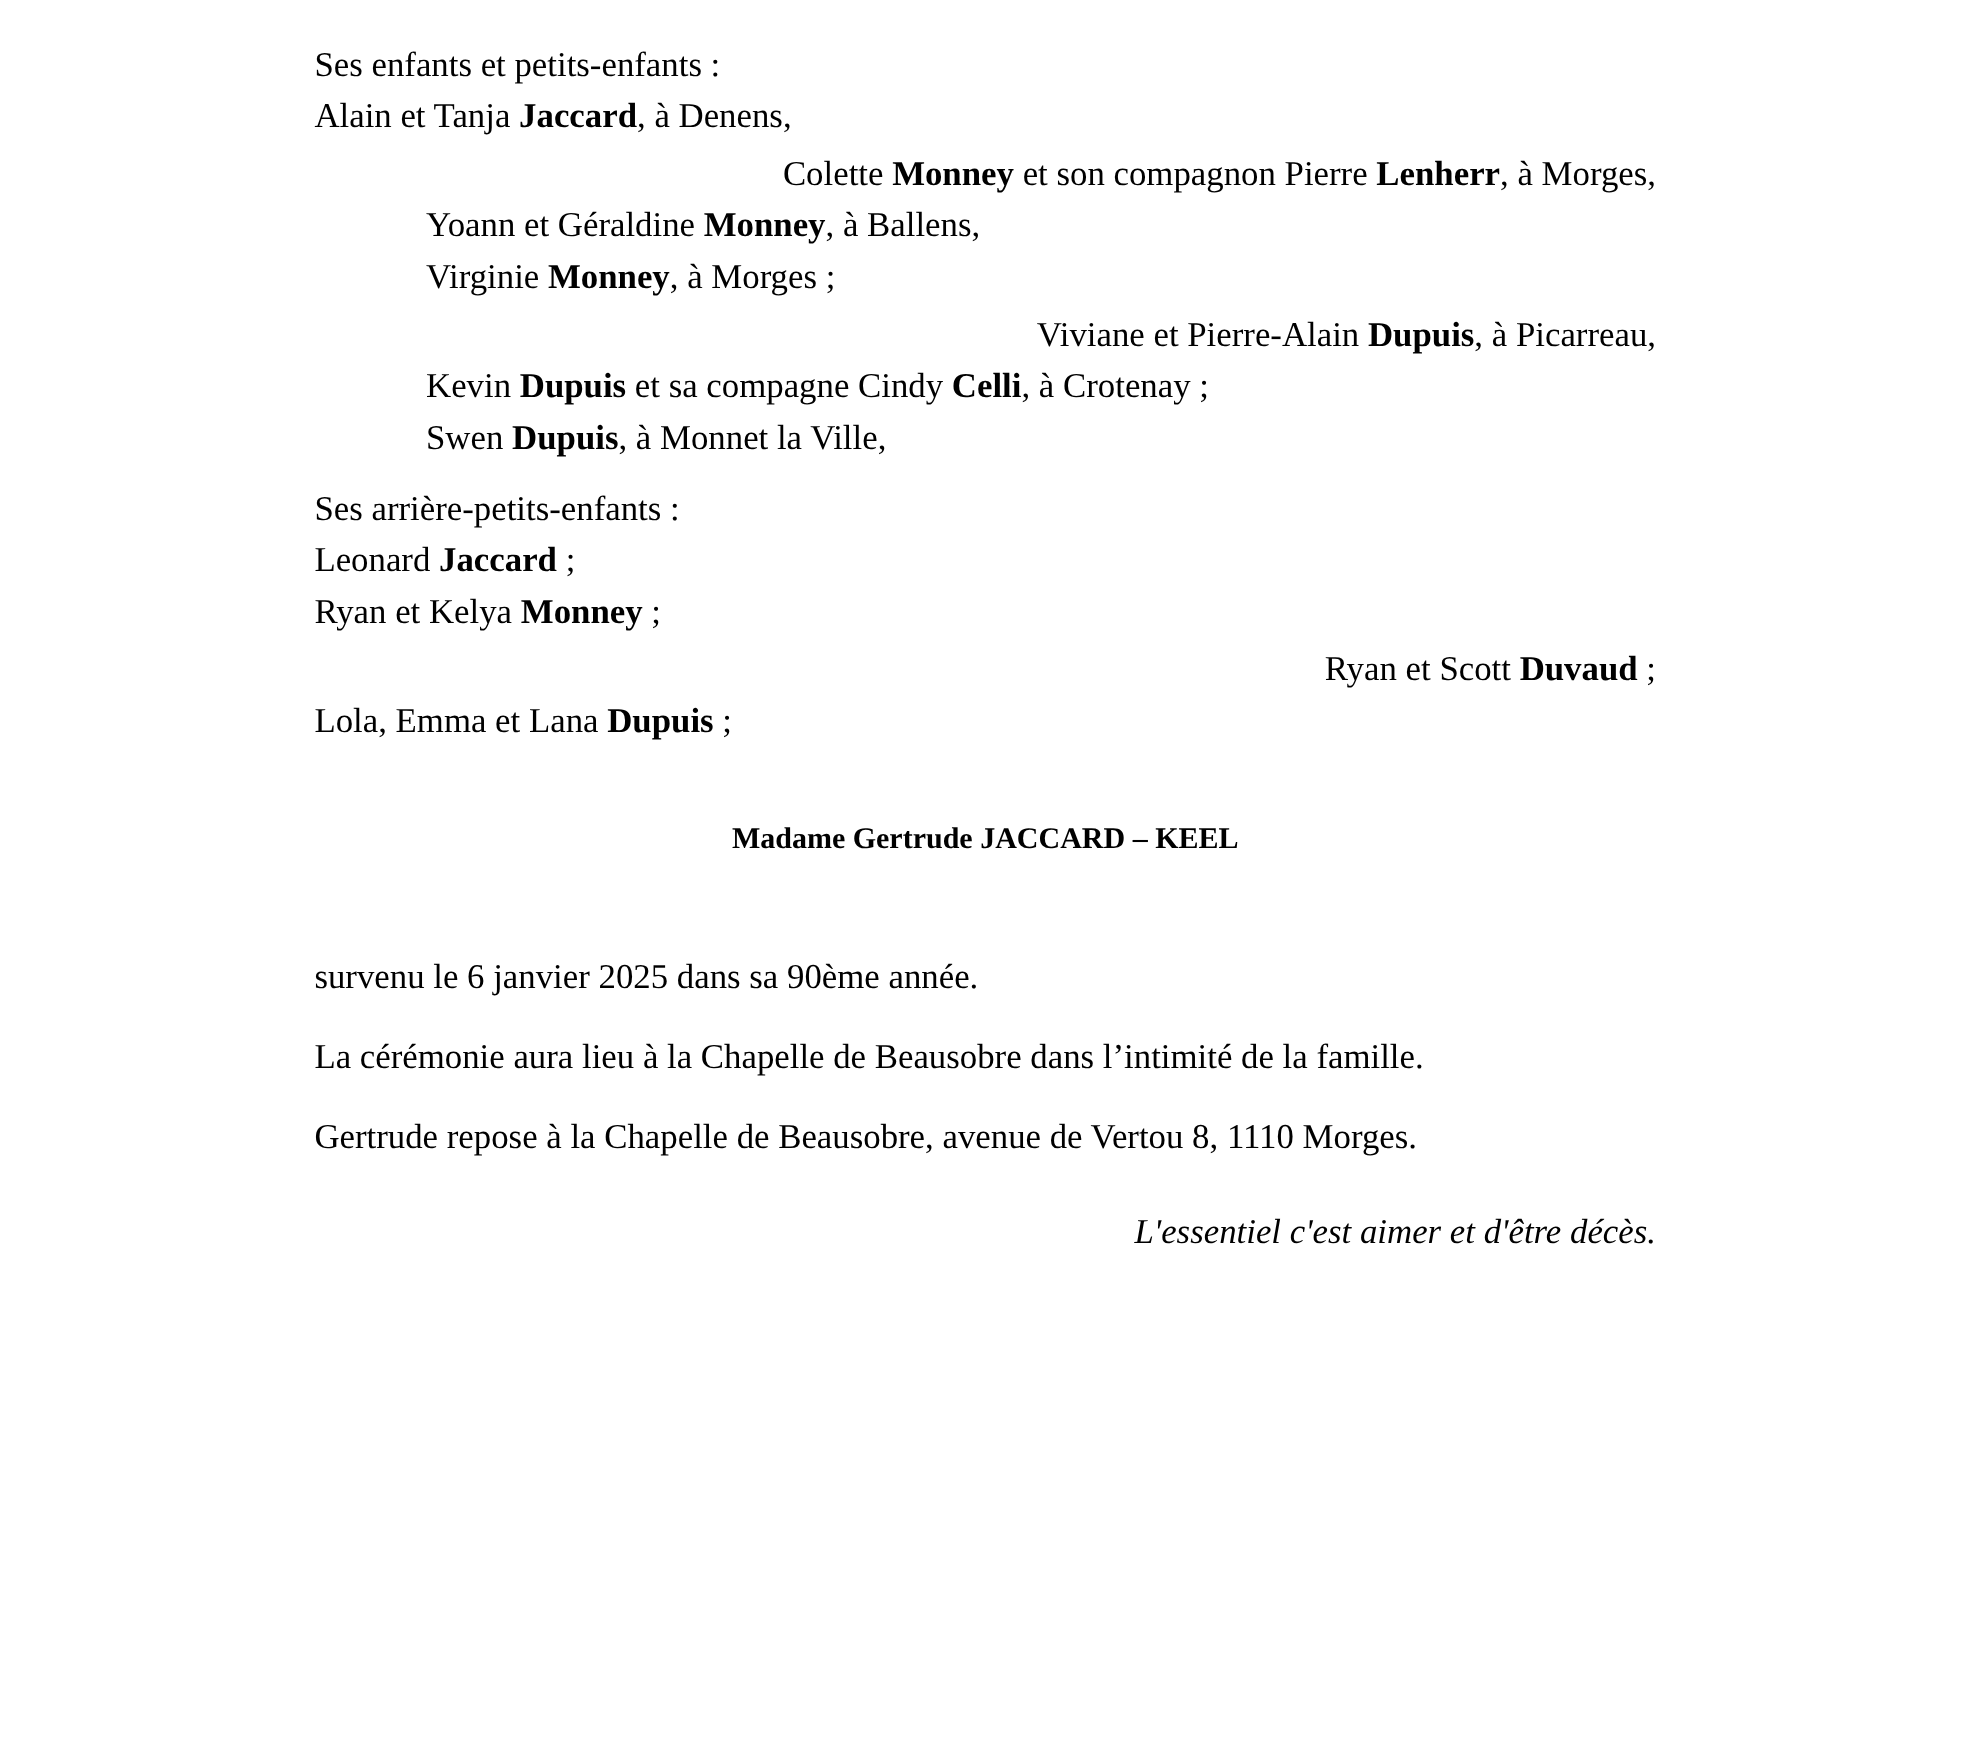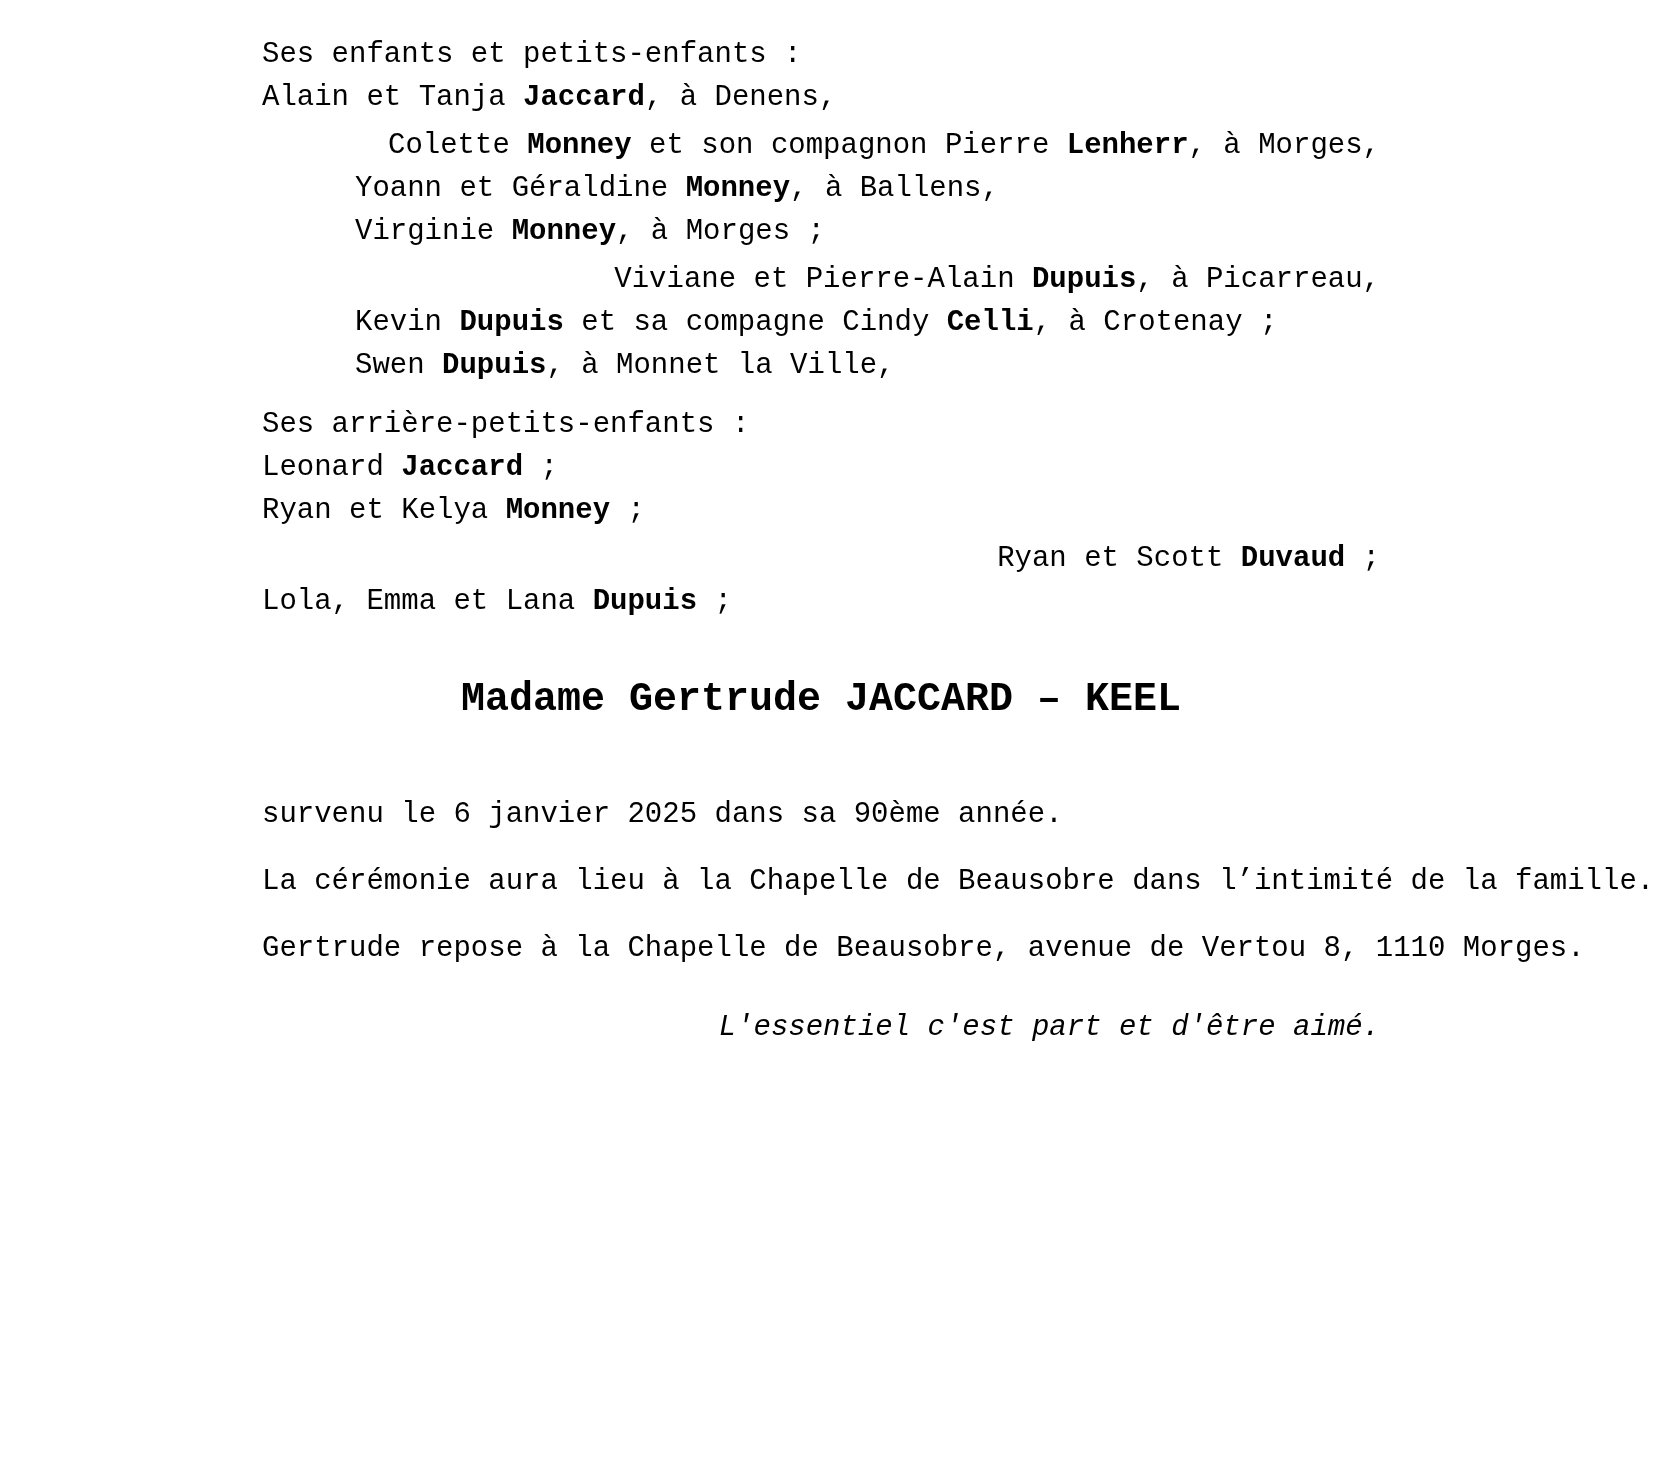--- a/index.html
+++ b/index.html
@@ -7,21 +7,21 @@
     padding: 0;
     background: #ffffff;
   }
   .page {
     position: relative;
     width: 1654px;
     height: 1468px;
     box-sizing: border-box;
     background: #ffffff;
     color: #000000;
-    font-family: Liberation Mono, monospace;
+    font-family: Liberation Serif, serif;
     font-size: 29px;
     padding: 33px 274px 0 262px;
     overflow: hidden;
   }
   .family p.line {
     margin: 0;
     line-height: 43px;
     white-space: nowrap;
   }
   .family p.line.para { margin-top: 5px; text-align: right; }
@@ -31,21 +31,21 @@
 
   .closing { margin-top: 117px; }
   .closing p {
     margin: 0;
     line-height: 43px;
     white-space: nowrap;
   }
 
   .title {
     margin: 52px 0 0 0;
-    font-size: 40px;
+    font-size: 25px;
     font-weight: bold;
     text-align: center;
     line-height: 50px;
     white-space: nowrap;
   }
 
   .details { margin-top: 68px; }
   .details p {
     margin: 0 0 24px 0;
     line-height: 43px;
@@ -83,15 +83,15 @@
 
 
   <h1 class="title">Madame Gertrude JACCARD – KEEL</h1>
 
   <section class="details">
       <p>survenu le 6 janvier 2025 dans sa 90ème année.</p>
       <p>La cérémonie aura lieu à la Chapelle de Beausobre dans l’intimité de la famille.</p>
       <p>Gertrude repose à la Chapelle de Beausobre, avenue de Vertou 8, 1110 Morges.</p>
     </section>
 
-  <p class="quote">L'essentiel c'est part et d'être aimé.</p>
+  <p class="quote">L'essentiel c'est aimer et d'être décès.</p>
 
 </div>
 
 </body></html>

